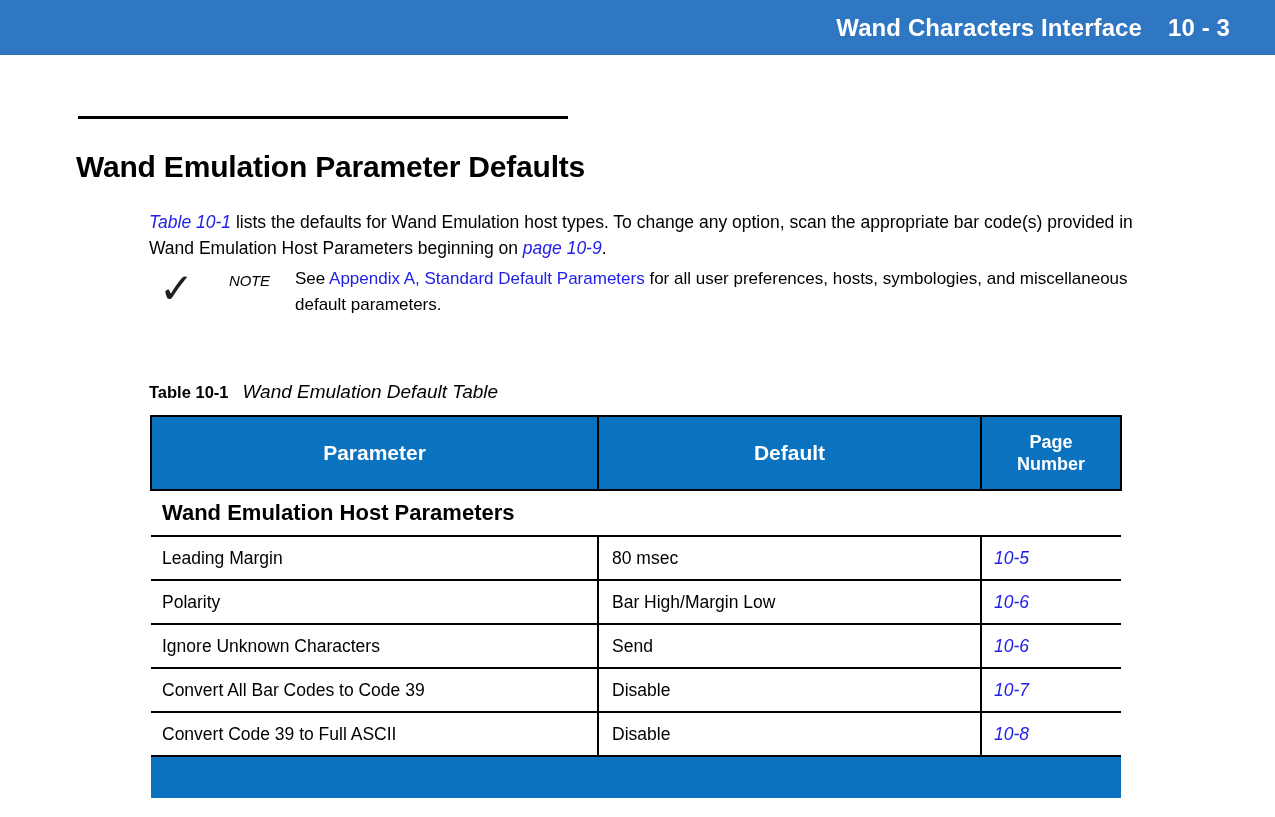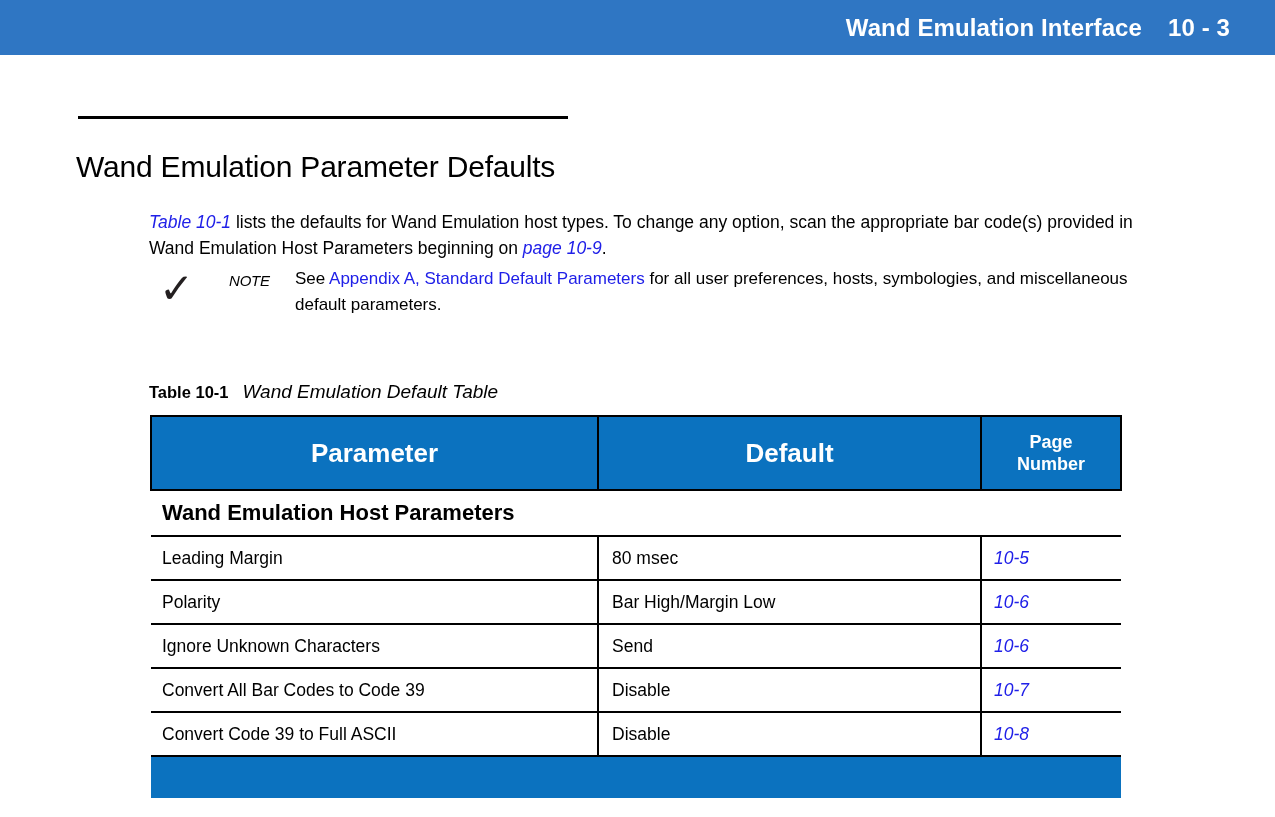--- a/index.html
+++ b/index.html
@@ -47,21 +47,21 @@
     top: 116px;
     width: 490px;
     height: 3px;
     background: #000000;
   }
   .section-title {
     position: absolute;
     left: 76px;
     top: 130px;
     font-size: 30px;
-    font-weight: normal;
+    font-weight: bold;
     letter-spacing: -0.2px;
     white-space: nowrap;
   }
 
   
   .intro {
     position: absolute;
     left: 149px;
     top: 191px;
     width: 995px;
@@ -139,21 +139,21 @@
     border-collapse: collapse;
     table-layout: fixed;
   }
   .tbl col.c-param { width: 447px; }
   .tbl col.c-default { width: 383px; }
   .tbl col.c-page { width: 140px; }
 
   .tbl th {
     background: #0b72bf;
     color: #ffffff;
-    font-size: 26px;
+    font-size: 21px;
     font-weight: bold;
     text-align: center;
     padding: 14px 6px;
     border: 2px solid #000000;
     line-height: 22px;
     vertical-align: middle;
   }
   .tbl th.th-page {
     font-size: 18px;
   }
@@ -203,21 +203,21 @@
     font-size: 0.66em;
     vertical-align: super;
     line-height: 0;
   }
 </style>
 </head>
 <body>
 
 <div class="page-header">
   <div class="page-header-inner">
-    <span>Wand Emulation Interface</span>
+    <span>Wand Characters Interface</span>
     <span>10 - 3</span>
   </div>
 </div>
 
 <div class="title-rule"></div>
 <h1 class="section-title">Wand Emulation Parameter Defaults</h1>
 
 <p class="intro"><span class="link-italic">Table 10-1</span><span> lists the defaults for Wand Emulation host types. To change any option, scan the appropriate bar code(s) provided in Wand Emulation Host Parameters beginning on </span><span class="link-italic">page 10-9</span><span>.</span></p>
 
 <div class="note-block">

